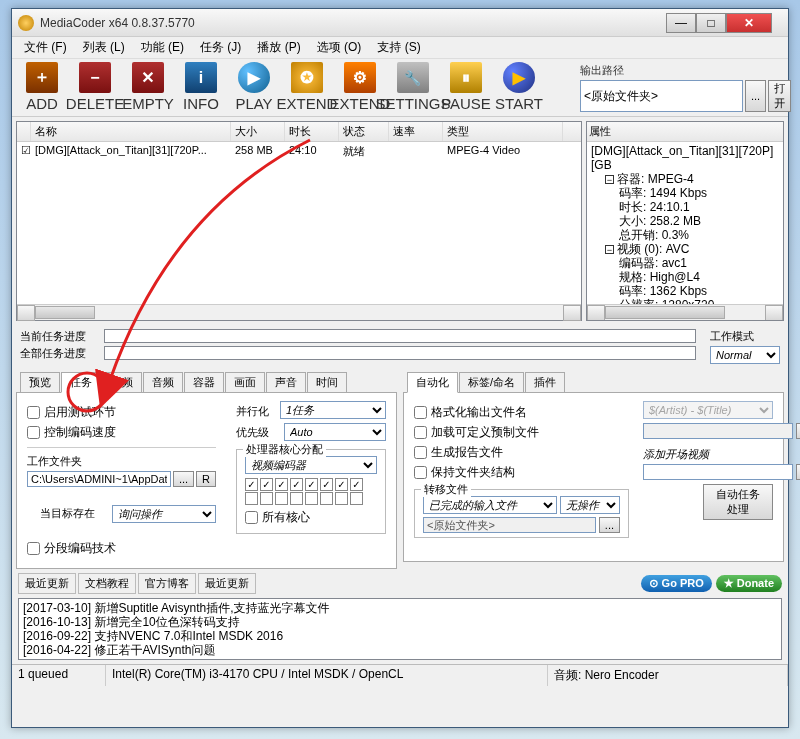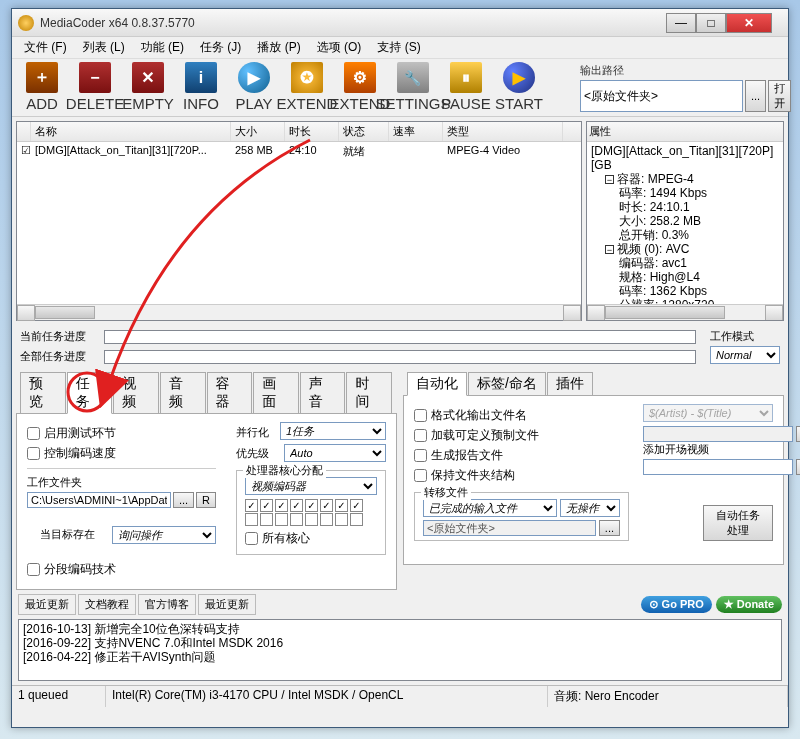--- a/index.html
+++ b/index.html
@@ -53,29 +53,29 @@
 .scrollbar-h::before{left:0;} .scrollbar-h::after{right:0;}
 .scrollbar-h .thumb { position:absolute; left:18px; top:1px; width:60px; height:13px; background:linear-gradient(#e8e8e8,#c8c8c8); border:1px solid #aaa; }
 
 .props { width:198px; border:1px solid #828790; background:#fff; height:200px; display:flex; flex-direction:column; overflow:hidden; }
 .props .h { text-align:left; background:linear-gradient(#f8f8f8,#e8e8e8); border-bottom:1px solid #ccc; padding:2px; font-size:11px; }
 .props .body { padding:2px 4px; font-size:11px; line-height:14px; flex:1; overflow:hidden; }
 .props .l1{margin-left:0;} .props .l2{margin-left:14px;} .props .l3{margin-left:28px;}
 .props .body .box { display:inline-block; width:9px; height:9px; border:1px solid #333; text-align:center; line-height:8px; font-size:9px; margin-right:3px; }
 
 .progress-area { padding:2px 8px; }
-.progress-row { display:flex; align-items:flex-end; gap:6px; margin:2px 0; }
+.progress-row { display:flex; align-items:flex-start; gap:6px; margin:2px 0; }
 .progress-row .lbl { width:78px; font-size:11px; }
 .progress-row .bar { flex:1; height:14px; border:1px solid #828790; background:#fff; }
 .workmode { width:70px; font-size:11px; margin-left:8px; }
 .workmode.sel { width:70px; }
 .sel-ctrl { border:1px solid #7a9ac0; background:#fff; font-size:11px; padding:1px;font-style:italic; }
 
 .tabrow { display:flex; gap:0; margin:4px 4px 0; }
-.tab { border:1px solid #aaa; border-bottom:none; background:#f0f0f0; padding:2px 8px; font-size:14px; margin-right:1px; cursor:default; }
+.tab { border:1px solid #aaa; border-bottom:none; background:#f0f0f0; padding:2px 8px; font-size:11px; margin-right:1px; cursor:default; }
 .tab.active { background:#fff; border-bottom:1px solid #fff; position:relative; z-index:2; }
 
 .panelrow { display:flex; gap:6px; padding:0 4px; }
 .panel { flex:1; border:1px solid #aaa; background:#fff; padding:8px 10px; position:relative; margin-top:-1px; min-height:170px; }
 
 .chk { display:flex; align-items:center; gap:4px; font-size:11px; margin:3px 0; }
 .chk input { width:13px; height:13px; }
 .smlbl { font-size:11px; margin:4px 0 2px; }
 .txtinp { border:1px solid #7a9ac0; background:#fff; padding:1px 3px; font-size:11px; }
 .btn { border:1px solid #888; background:linear-gradient(#f8f8f8,#d8d8d8); padding:1px 5px; font-size:11px; }
@@ -351,45 +351,46 @@
                 <button class="btn">...</button>
               </div>
             </div>
           </div>
           <div style="width:130px;">
             <select class="sel-ctrl" style="width:100%;background:#f0f0f0;" disabled=""><option>$(Artist) - $(Title)</option></select>
             <div style="display:flex;gap:3px;margin-top:4px;">
               <input class="txtinp" style="flex: 1 1 0%; background: rgb(240, 240, 240);" disabled="">
               <button class="btn">...</button>
             </div>
-            <div class="smlbl" style="margin-top:0;">添加开场视频</div>
+            <div class="smlbl" style="margin-top:8px;font-style:italic;">添加开场视频</div>
             <div style="display:flex;gap:3px;">
               <input class="txtinp" style="flex: 1 1 0%;">
               <button class="btn">...</button>
             </div>
-            <button class="btn" style="width:70px;height:36px;margin-top:30px;white-space:pre-line;float:right;">自动任务
+            <button class="btn" style="width:70px;height:36px;margin-top:4px;white-space:pre-line;float:right;">自动任务
 处理</button>
           </div>
         </div>
       </div>
     </div>
   </div>
 
   <div class="linksbar">
     <div class="linktab">最近更新</div>
     <div class="linktab">文档教程</div>
     <div class="linktab">官方博客</div>
     <div class="linktab">最近更新</div>
     <div class="badge">
       <div class="b pro">⊙ Go PRO</div>
       <div class="b don">★ Donate</div>
     </div>
   </div>
 
   <div class="log">
+    <div>[2017-03-10] 新增Suptitle Avisynth插件,支持蓝光字幕文件</div>
     <div>[2016-10-13] 新增完全10位色深转码支持</div>
     <div>[2016-09-22] 支持NVENC 7.0和Intel MSDK 2016</div>
     <div>[2016-04-22] 修正若干AVISynth问题</div>
   </div>
 
   <div class="statusbar">
     <div class="s1">1 queued</div>
     <div class="s2">Intel(R) Core(TM) i3-4170 CPU  / Intel MSDK / OpenCL</div>
     <div class="s3">音频: Nero Encoder</div>
   </div>

